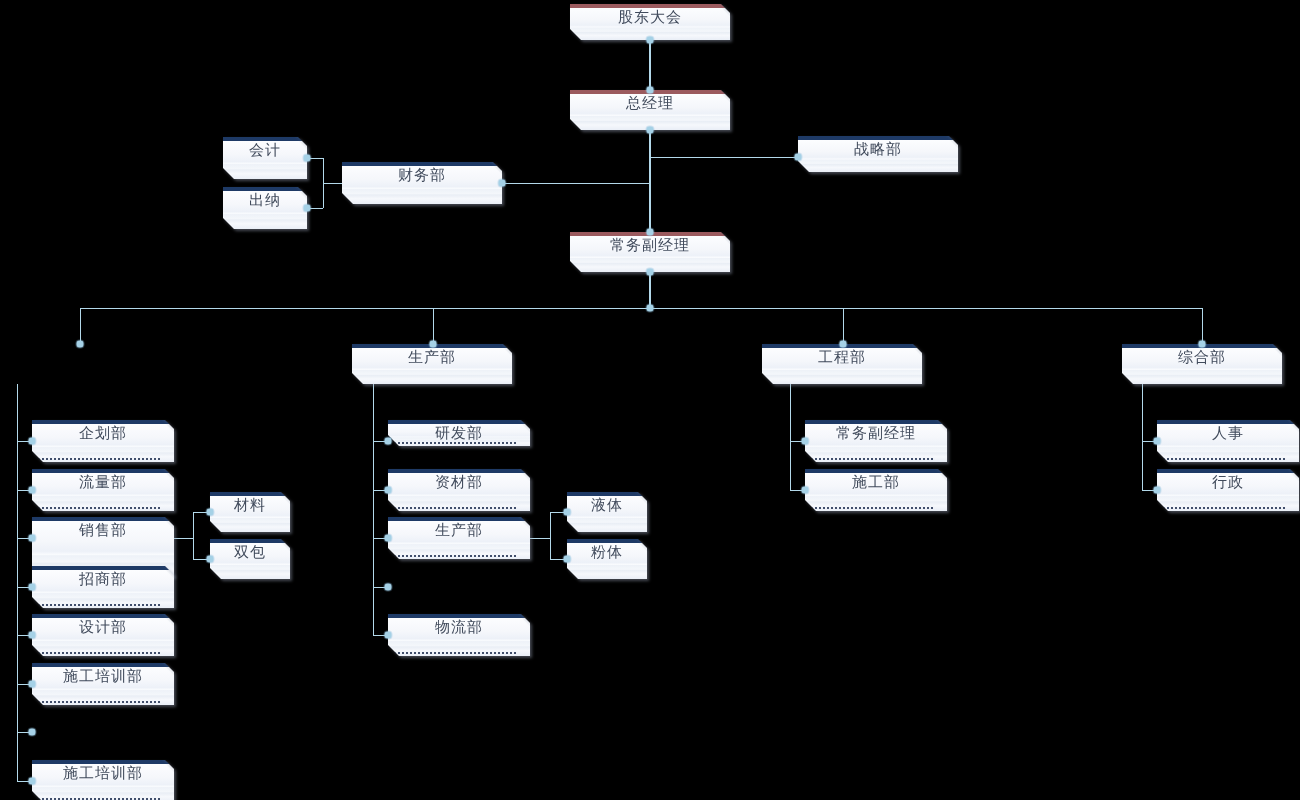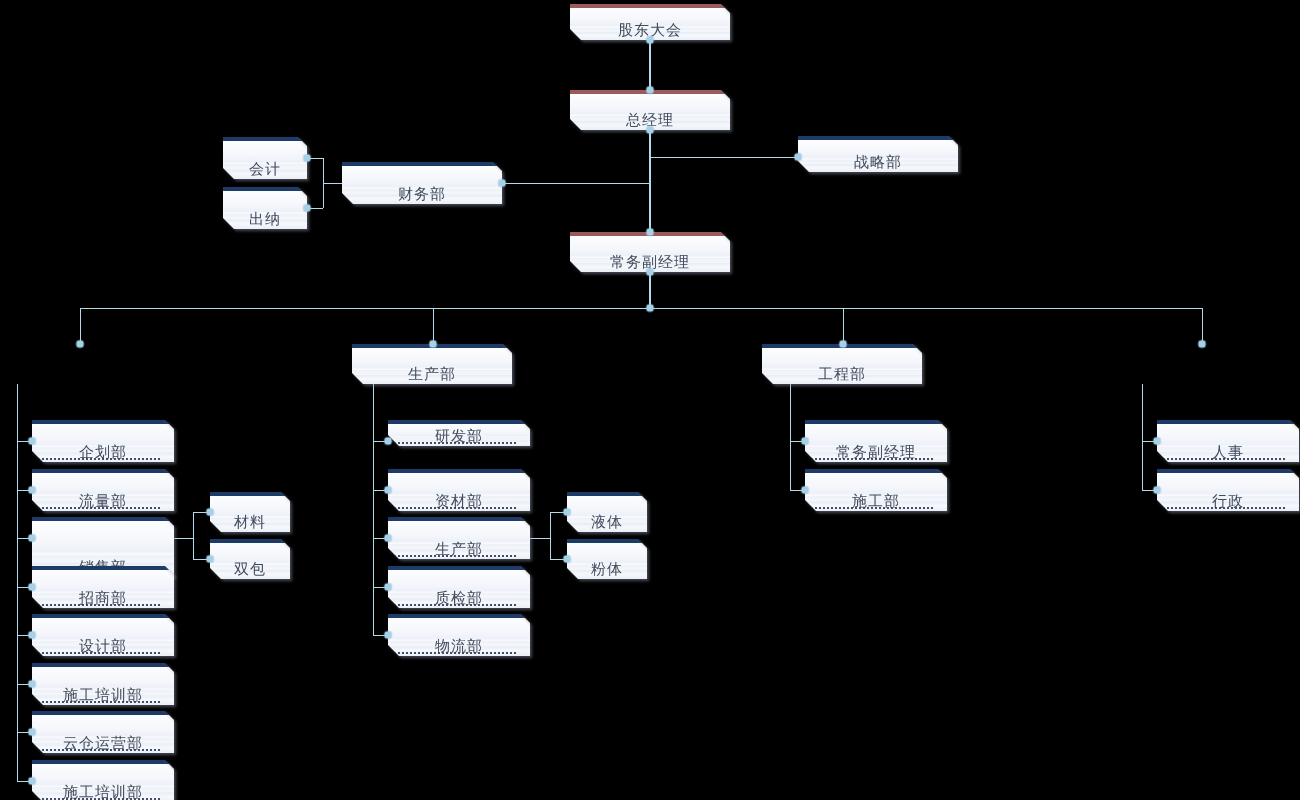--- a/index.html
+++ b/index.html
@@ -9,21 +9,21 @@
   
   .lh{position:absolute;height:1px;background:#b3d9ea;}
   .lv{position:absolute;width:1px;background:#b3d9ea;}
   .lv.spine{width:2px;}
   .dot{position:absolute;width:7px;height:7px;border-radius:3px;background:#a5d1e6;
        box-shadow:0 0 0 1px rgba(140,190,220,.35);transform:translate(-50%,-50%);z-index:3;}
 
   
   .nw{position:absolute;filter:drop-shadow(2px 2px 1.5px rgba(150,160,180,.45));z-index:2;}
   .node{position:relative;width:100%;height:100%;box-sizing:border-box;
-        display:flex;align-items:flex-end;justify-content:center;
+        display:flex;align-items:flex-start;justify-content:center;
         border-top:4px solid #1e3a66;color:#414b5c;font-size:15px;letter-spacing:1px;
         background:linear-gradient(180deg,#fcfdff 0%,#f5f7fb 36%,#edf1f8 54%,#f9fbfe 60%,#eef2f8 62%,#f4f7fb 73%,#e9eef5 76%,#f6f8fc 86%,#e9eef6 100%);
         clip-path:polygon(0 0,calc(100% - 9px) 0,100% 9px,100% 100%,11px 100%,0 calc(100% - 11px));}
   .node::before{content:"";position:absolute;top:-4px;right:0;width:12px;height:12px;
         background:linear-gradient(225deg,rgba(88,102,128,.5),rgba(88,102,128,0) 55%);}
   .node.red{border-top-color:#9b5a5e;}
   .node.dash::after{content:"";position:absolute;left:6px;right:14px;bottom:2px;
         border-top:2px dotted #2e3d5c;opacity:.9;}
   .lbl{white-space:nowrap;}
 </style>
@@ -161,20 +161,25 @@
   <div class="nw" style="left:352px;top:344px;width:160px;height:40px">
     <div class="node">
         <span class="lbl">生产部</span>
       </div>
   </div>
   <div class="nw" style="left:762px;top:344px;width:160px;height:40px">
     <div class="node">
         <span class="lbl">工程部</span>
       </div>
   </div>
+  <div class="nw" style="left:1122px;top:344px;width:160px;height:40px">
+    <div class="node">
+        <span class="lbl">综合部</span>
+      </div>
+  </div>
 
   <div class="nw" style="left:32px;top:420px;width:142px;height:42px">
     <div class="node dash">
         <span class="lbl">企划部</span>
       </div>
   </div>
   <div class="nw" style="left:32px;top:469px;width:142px;height:42px">
     <div class="node dash">
         <span class="lbl">流量部</span>
       </div>
@@ -192,25 +197,20 @@
   <div class="nw" style="left:32px;top:663px;width:142px;height:42px">
     <div class="node dash">
         <span class="lbl">施工培训部</span>
       </div>
   </div>
   <div class="nw" style="left:32px;top:614px;width:142px;height:42px">
     <div class="node dash">
         <span class="lbl">设计部</span>
       </div>
   </div>
-  <div class="nw" style="left:32px;top:711px;width:142px;height:42px">
-    <div class="node dash">
-        <span class="lbl">云仓运营部</span>
-      </div>
-  </div>
   <div class="nw" style="left:32px;top:760px;width:142px;height:42px">
     <div class="node dash">
         <span class="lbl">施工培训部</span>
       </div>
   </div>
 
   <div class="nw" style="left:210px;top:492px;width:80px;height:40px">
     <div class="node">
         <span class="lbl">材料</span>
       </div>
@@ -229,25 +229,20 @@
   <div class="nw" style="left:388px;top:469px;width:142px;height:42px">
     <div class="node dash">
         <span class="lbl">资材部</span>
       </div>
   </div>
   <div class="nw" style="left:388px;top:517px;width:142px;height:42px">
     <div class="node dash">
         <span class="lbl">生产部</span>
       </div>
   </div>
-  <div class="nw" style="left:388px;top:566px;width:142px;height:42px">
-    <div class="node dash">
-        <span class="lbl">质检部</span>
-      </div>
-  </div>
   <div class="nw" style="left:388px;top:614px;width:142px;height:42px">
     <div class="node dash">
         <span class="lbl">物流部</span>
       </div>
   </div>
 
   <div class="nw" style="left:567px;top:492px;width:80px;height:40px">
     <div class="node">
         <span class="lbl">液体</span>
       </div>

